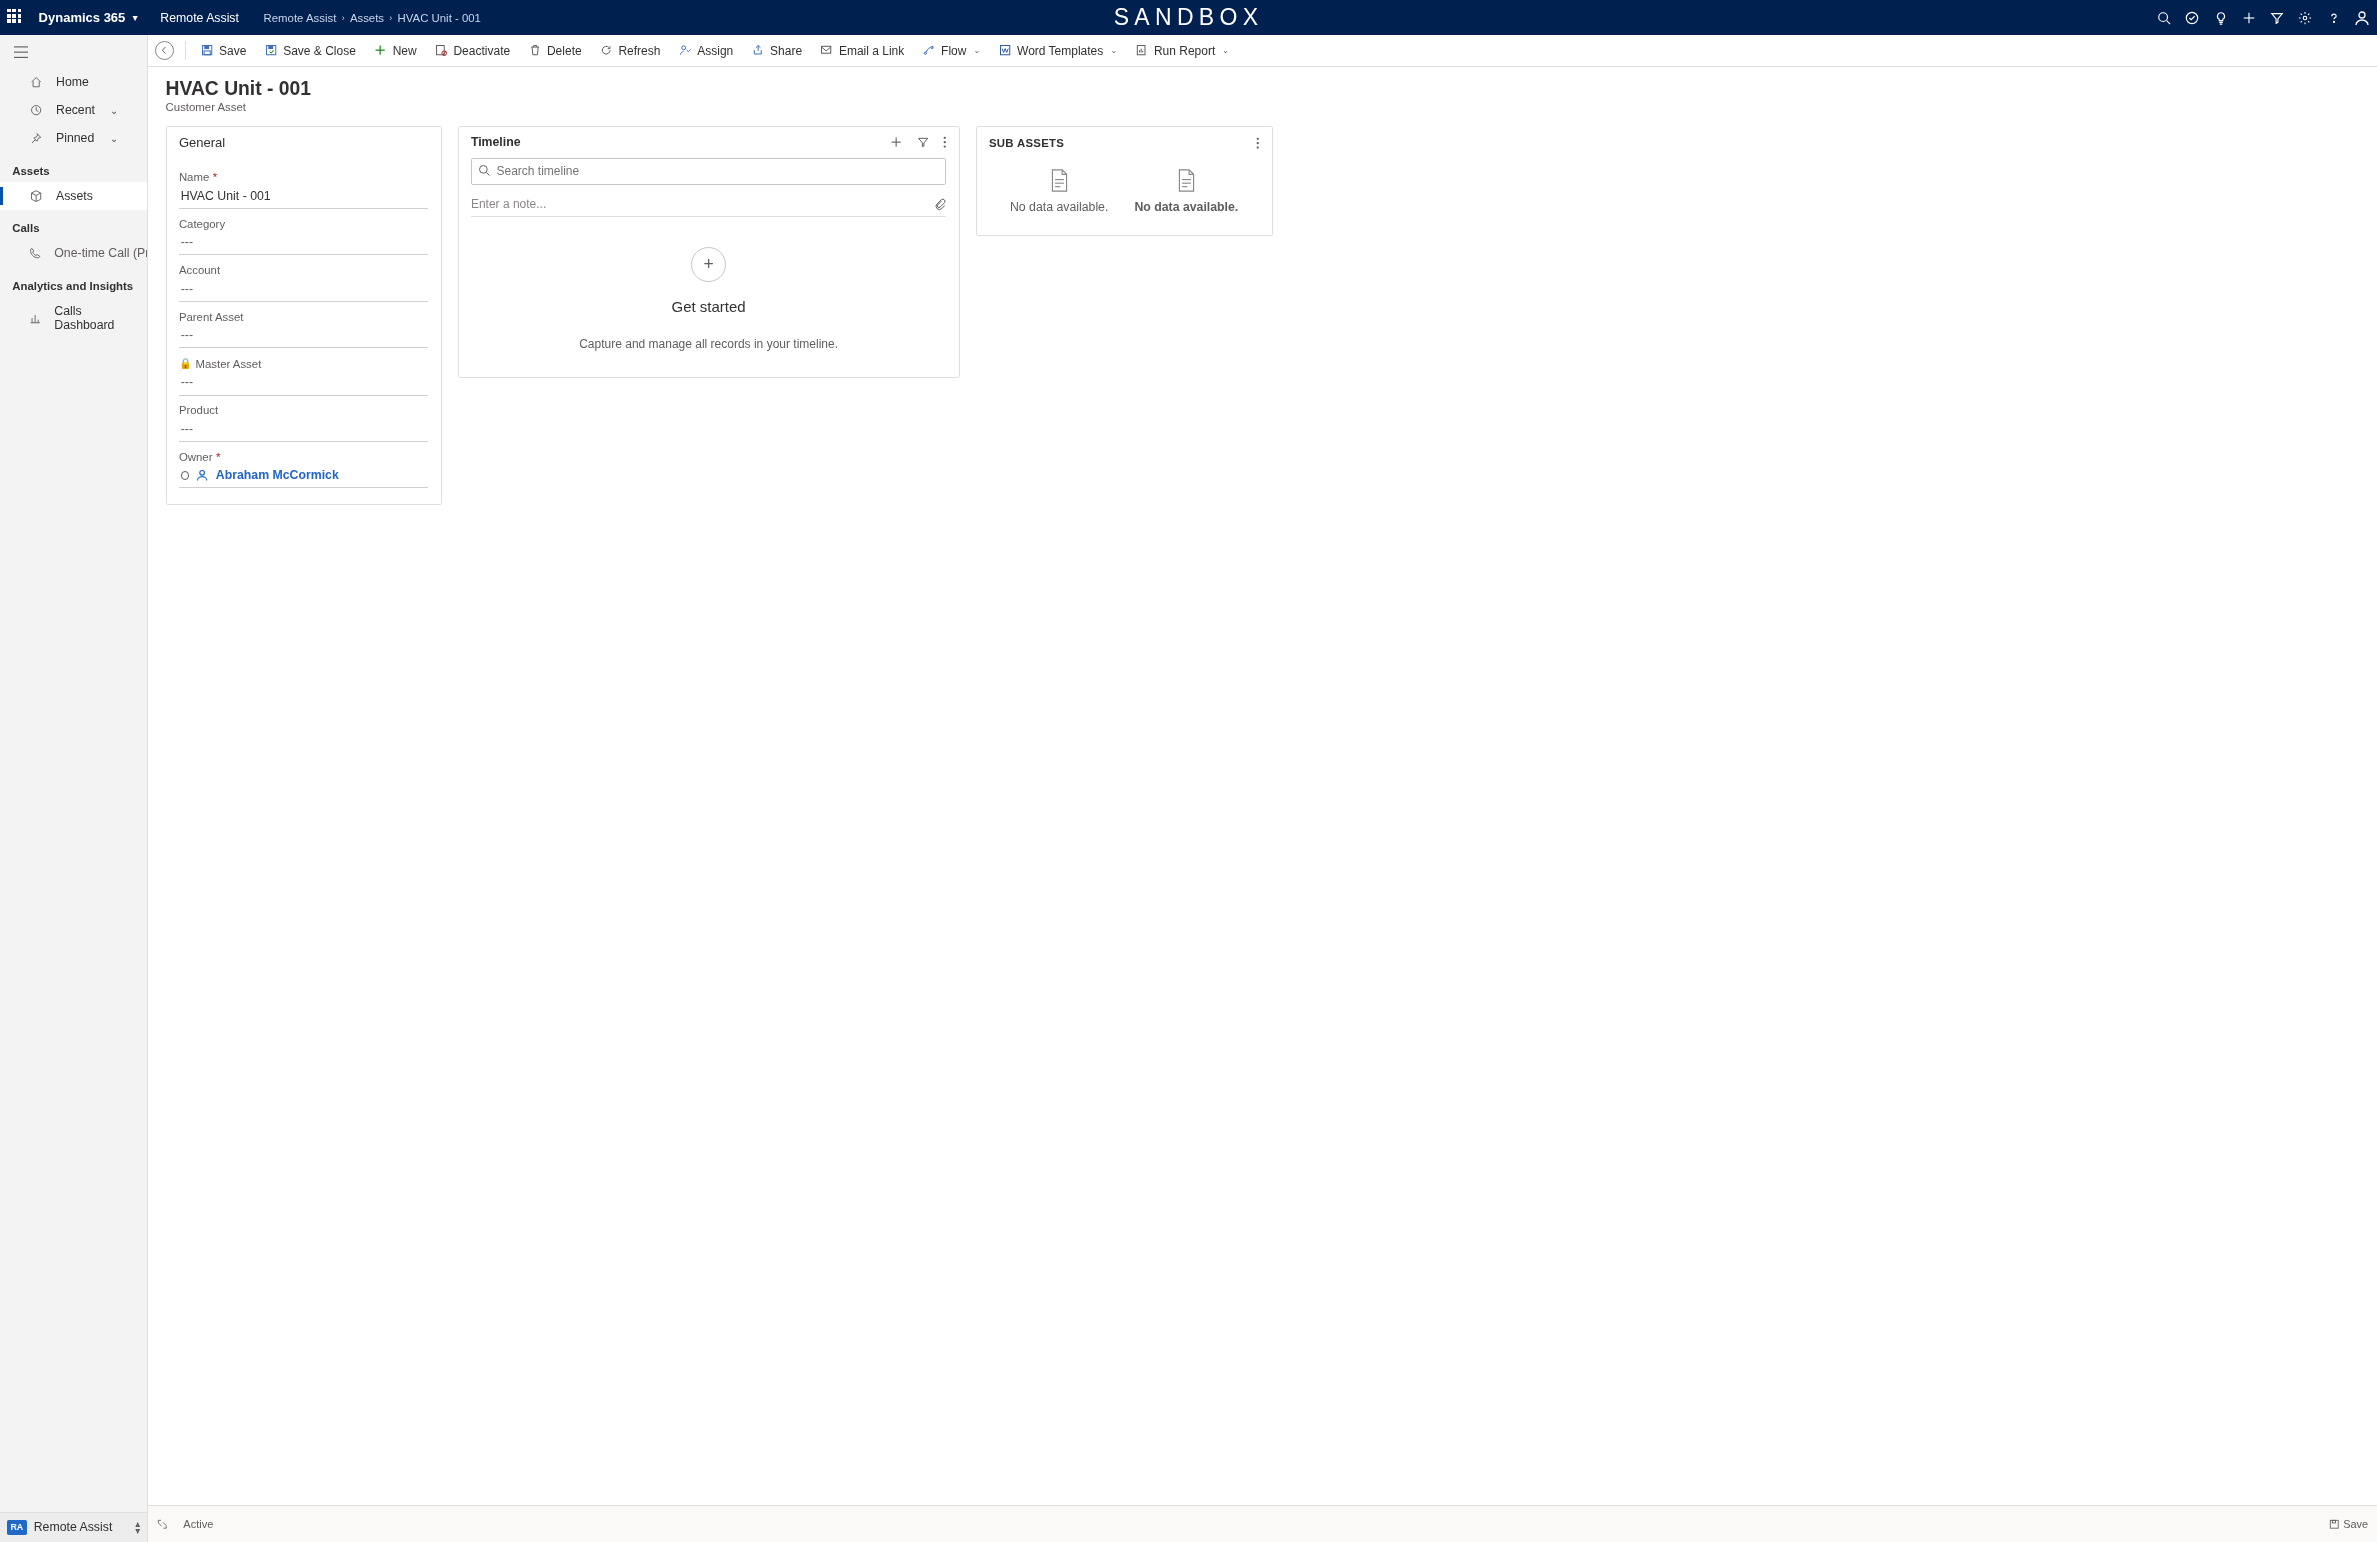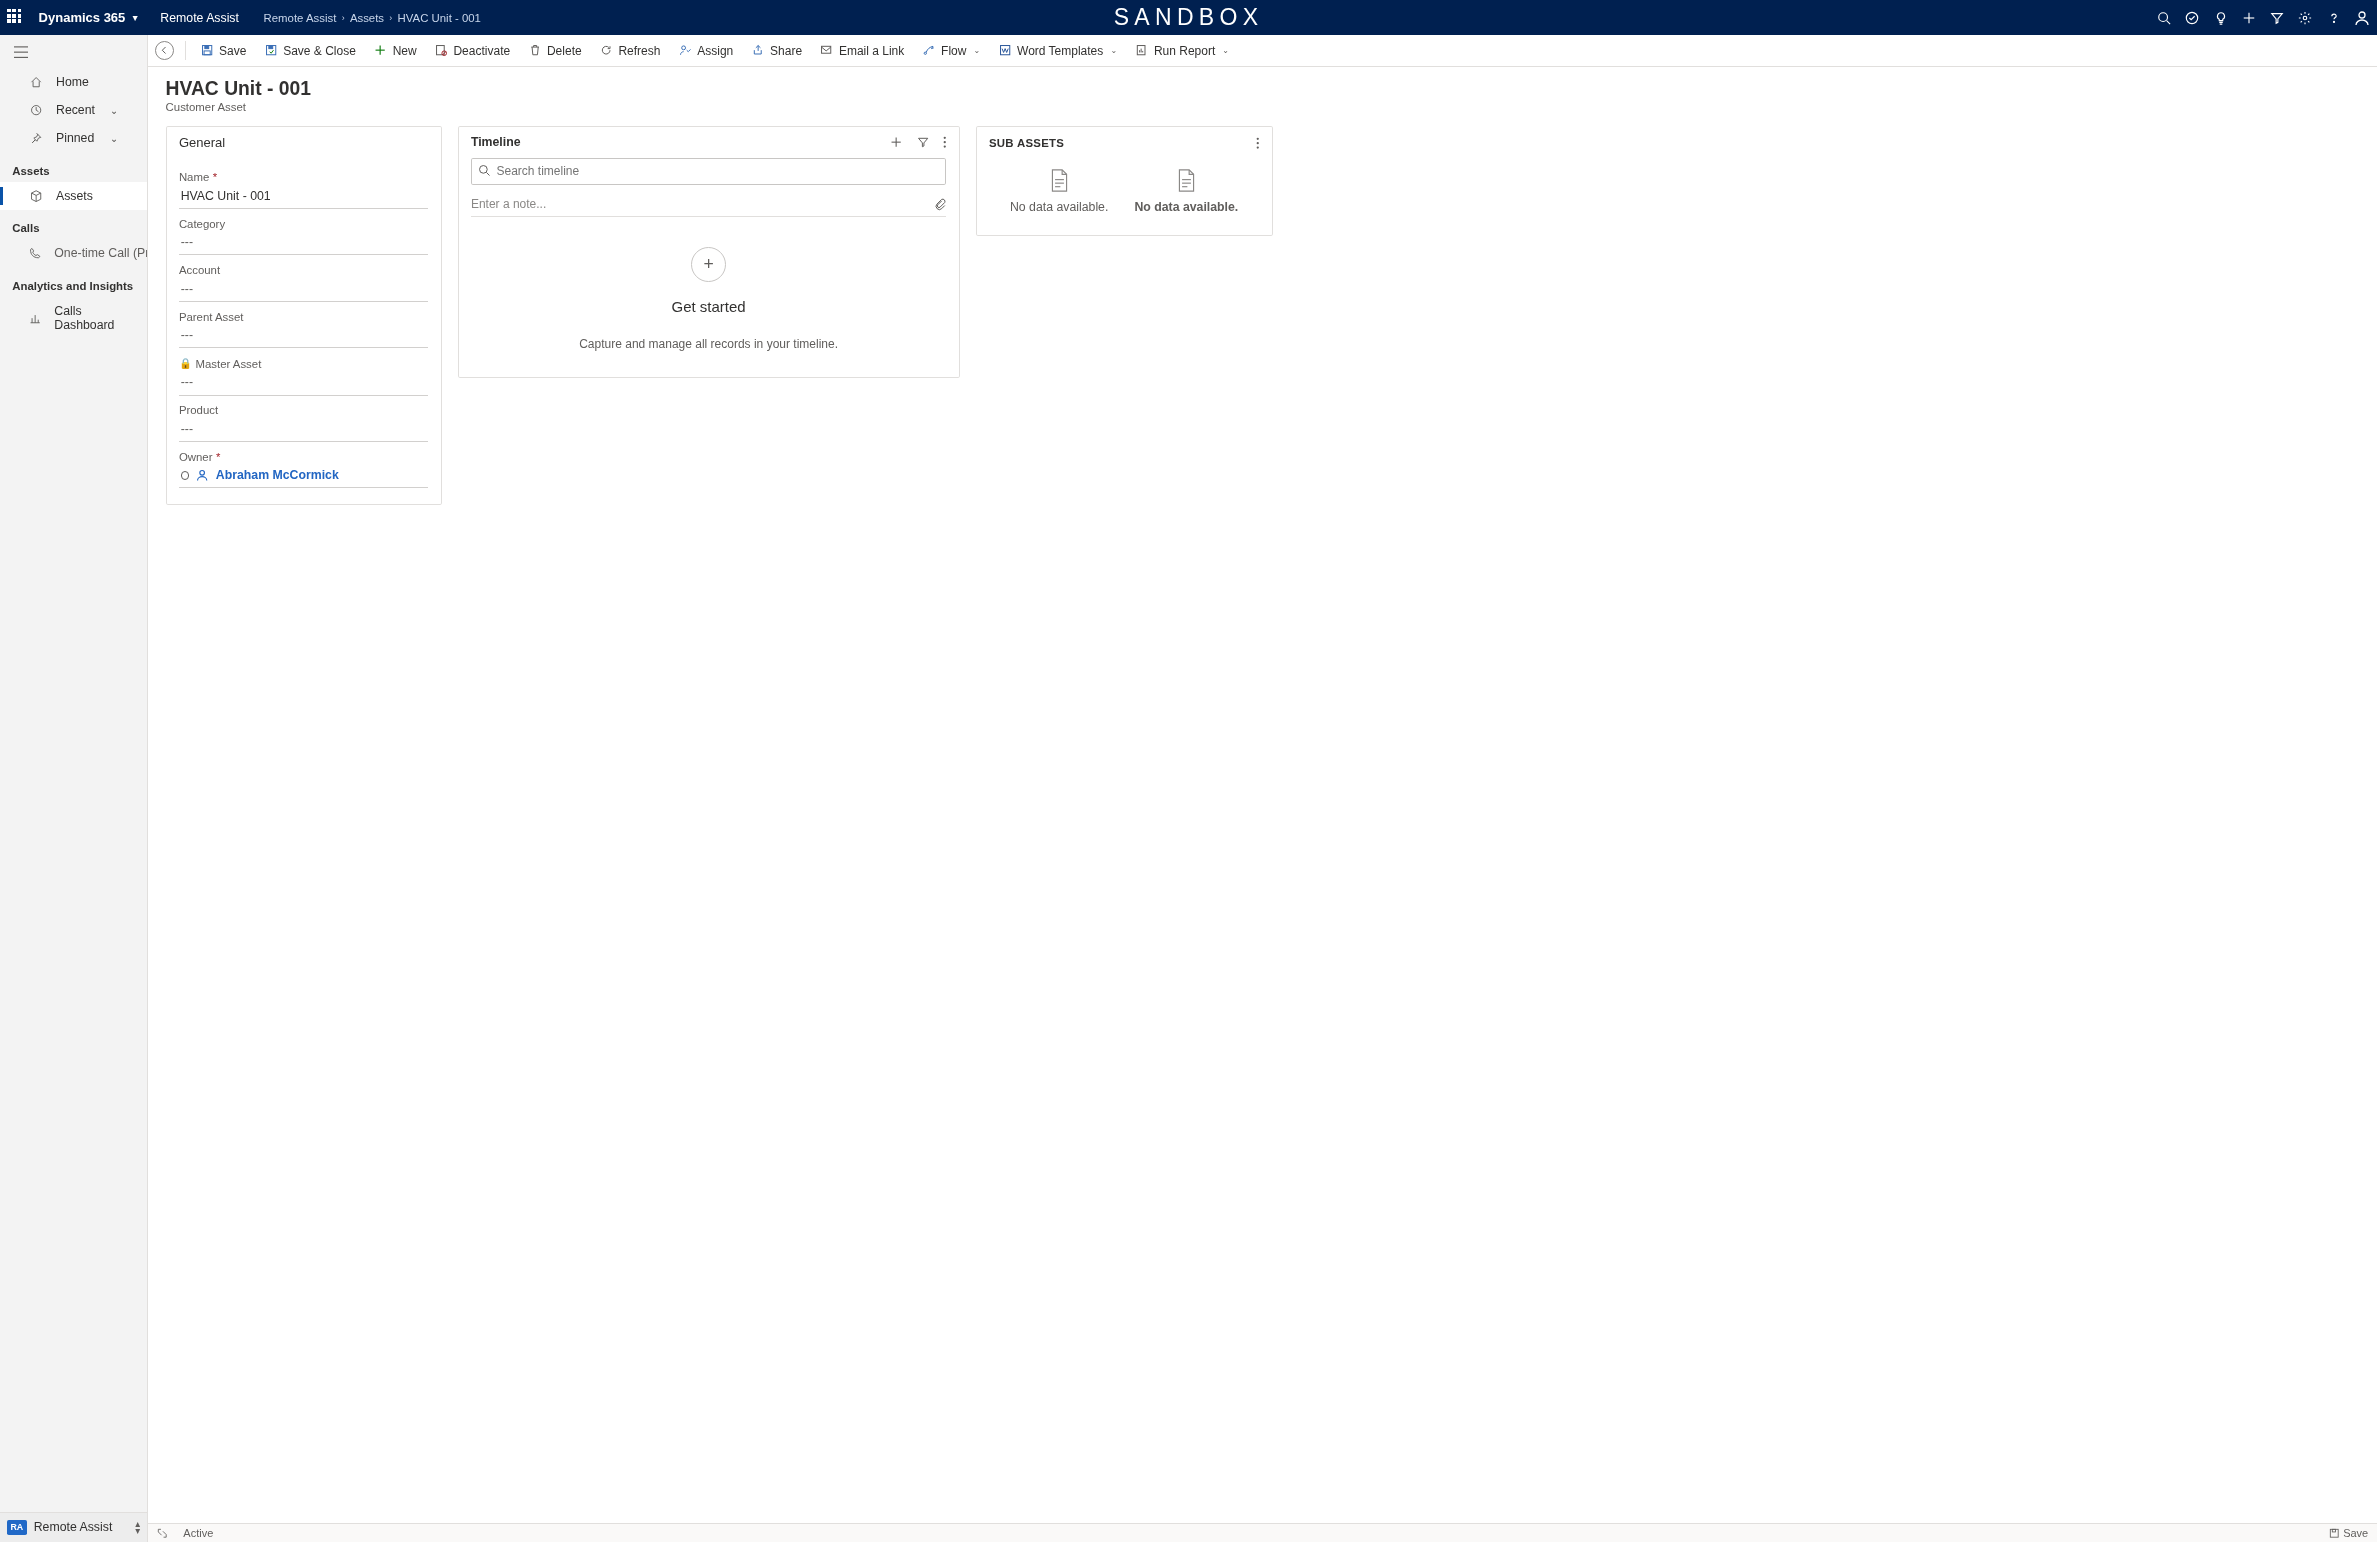--- a/index.html
+++ b/index.html
@@ -92,21 +92,21 @@
 .timeline-empty p { font-size:12px; color:#605e5c; margin-top:22px;}
 
 .subassets-head { display:flex; align-items:center; padding:10.5px 12.3px; }
 .subassets-head .ttl { font-size:11.4px; font-weight:600; letter-spacing:0.3px;}
 .subassets-head .dots { margin-left:auto; color:#605e5c; cursor:pointer;}
 .subassets-body { padding:8.8px 12.3px 21px; display:flex; gap:26px; align-items:flex-start; justify-content:center;}
 .nda-col { display:flex; flex-direction:column; align-items:center; gap:8.8px; color:#605e5c;}
 .doc-icon { width:21px; }
 
 
-.statusbar { height:19px; border-top:0.9px solid #e1dfdd; display:flex; align-items:center; padding:0 8.8px; font-size:11px; color:#605e5c; gap:16px; background:#faf9f8;}
+.statusbar { height:37px; border-top:0.9px solid #e1dfdd; display:flex; align-items:center; padding:0 8.8px; font-size:11px; color:#605e5c; gap:16px; background:#faf9f8;}
 .statusbar .flexfill{flex:1;}
 .statusbar .sbtn{display:flex;align-items:center;gap:3.5px;cursor:pointer;}
 
 svg { display:block; }
 </style>
 </head>
 <body>
 
 <div class="app">
 

